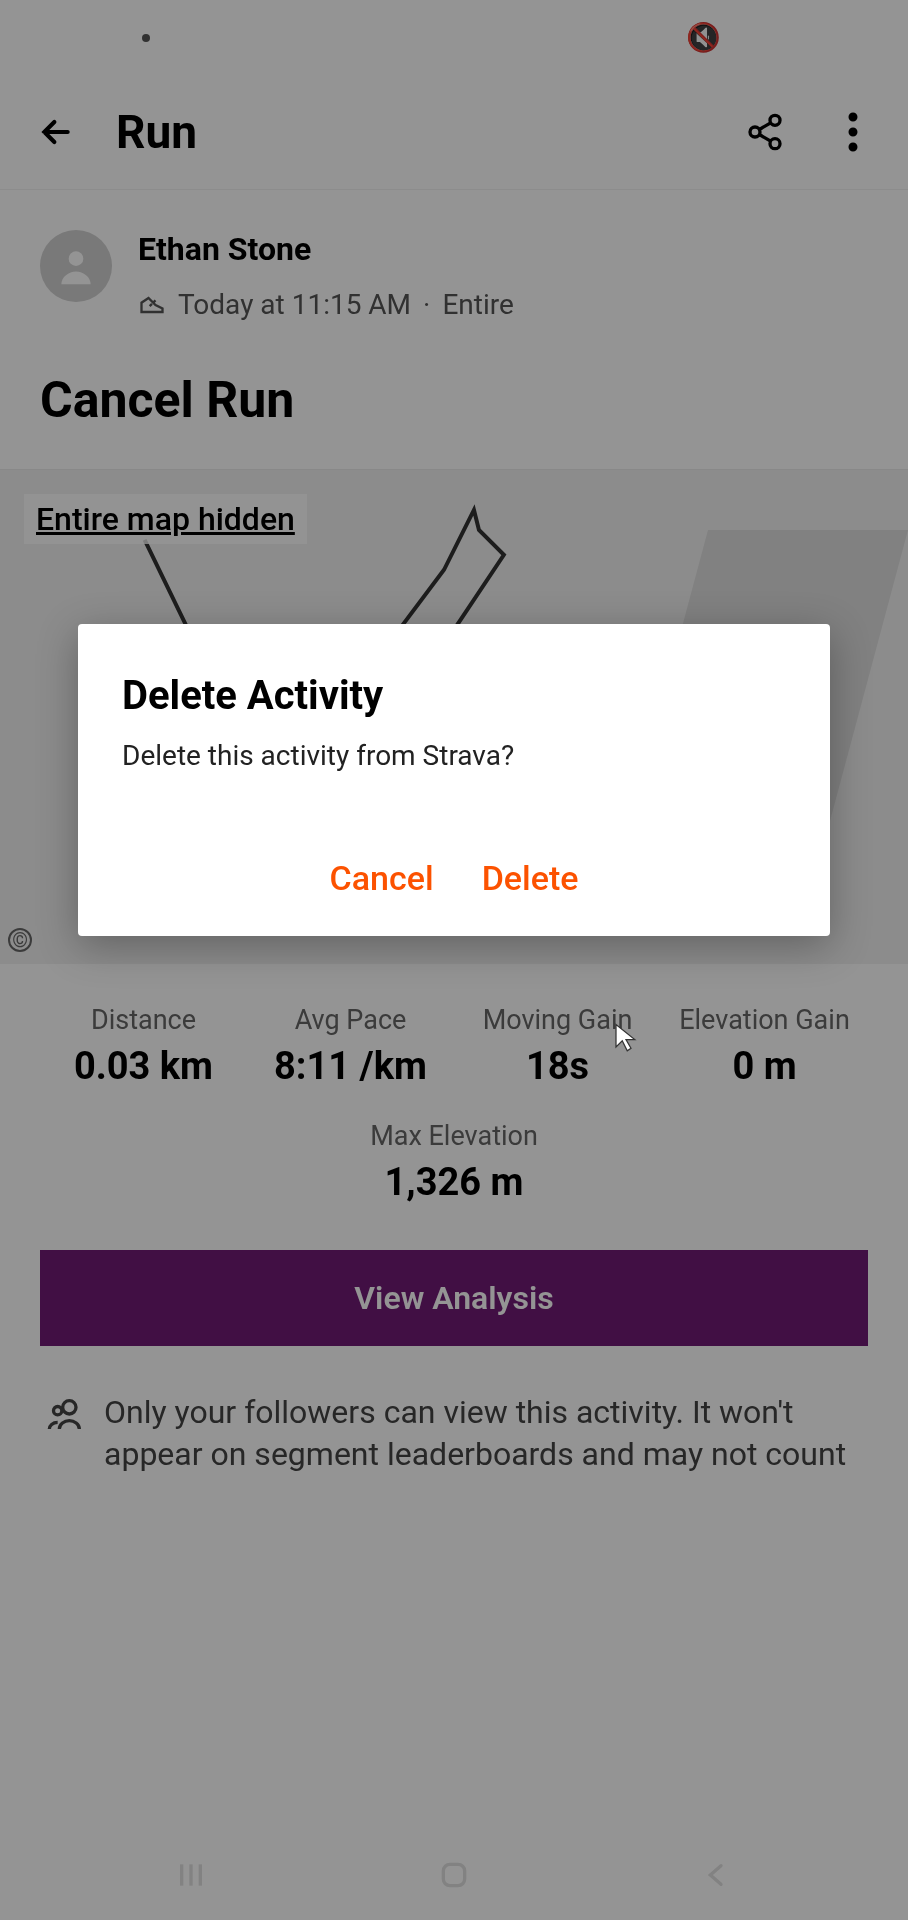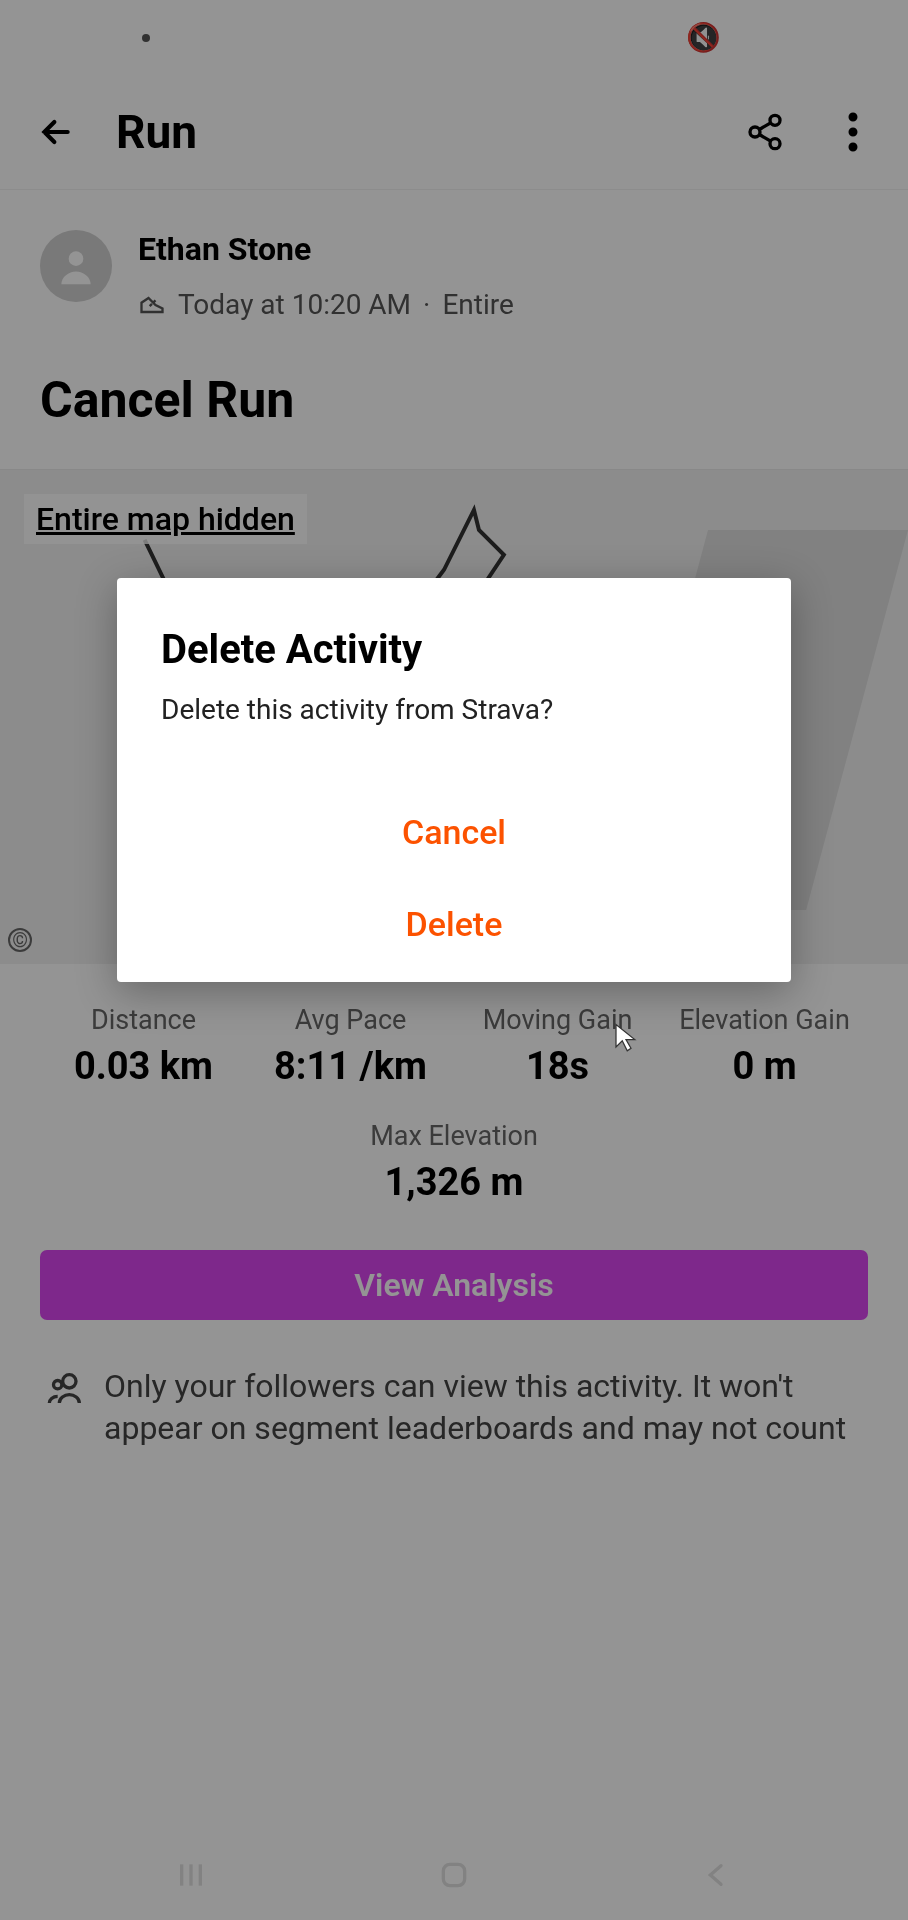--- a/index.html
+++ b/index.html
@@ -77,23 +77,23 @@
       row-gap: 32px;
     }
     .stat { text-align: center; }
     .stat-label { font-size: 27px; color: #666; margin-bottom: 8px; }
     .stat-value { font-size: 38px; font-weight: 700; }
     .stat.full { grid-column: 1 / -1; }
 
     
     .analysis-btn {
       margin: 18px 40px;
-      height: 70px;
-      border-radius: 7px;
-      background: #d946ef;
+      height: 96px;
+      border-radius: 0;
+      background: #701a75;
       color: #fff;
       font-size: 32px; font-weight: 600;
       display:flex; align-items:center; justify-content:center;
     }
 
     
     .privacy-note {
       display:flex; align-items:flex-start; gap: 18px;
       padding: 28px 40px 0 46px;
       font-size: 32px; color: #444; line-height: 1.3;
@@ -110,31 +110,31 @@
     .nav-btn { width: 40px; height: 40px; display:flex; align-items:center; justify-content:center; }
     .nav-btn svg { stroke: #e0e0e0; }
 
     
     .overlay {
       position: absolute; inset: 0;
       background: rgba(0,0,0,0.42);
       display:flex; align-items:center; justify-content:center;
     }
     .dialog {
-      width: 674px;
+      width: 752px;
       background: #fff;
       border-radius: 4px;
       padding: 48px 44px 32px;
       box-shadow: 0 10px 40px rgba(0,0,0,0.3);
       position: relative;
       top: -180px;
     }
     .dialog-title { font-size: 40px; font-weight: 700; margin-bottom: 20px; }
     .dialog-body { font-size: 28px; color: #222; margin-bottom: 80px; }
-    .dialog-actions { display:flex; justify-content: flex-start; gap: 40px; flex-direction: column; }
+    .dialog-actions { display:flex; justify-content: center; gap: 40px; }
     .dialog-btn { font-size: 34px; font-weight: 500; color: #fc5200; background: none; border: none; padding: 6px 4px; }
 
     .cursor { position:absolute; width:26px; height:30px; pointer-events:none; z-index:9999; }
   </style>
 </head>
 <body>
 
 <div class="status-bar">
   <div class="status-left">
     <span>11:34</span>
@@ -195,21 +195,21 @@
       </svg>
   </div>
   <div class="user-meta">
     <div class="user-name">Ethan Stone</div>
     <div class="user-sub">
       <span class="shoe-icon">
         <svg width="28" height="28" viewBox="0 0 24 24" fill="none" stroke="#555" stroke-width="2">
             <path d="M3 18h18v-3l-6-3-6-6-6 4z M13 10l2-2 M10 13l2-2"></path>
           </svg>
       </span>
-      <span>Today at 10:20 AM</span>
+      <span>Today at 11:15 AM</span>
       <span>·</span>
       <span>Entire</span>
     </div>
   </div>
 </div>
 
 <div class="activity-title">Cancel Run</div>
 
 <div class="map-area">
   <div class="map-shard"></div>

